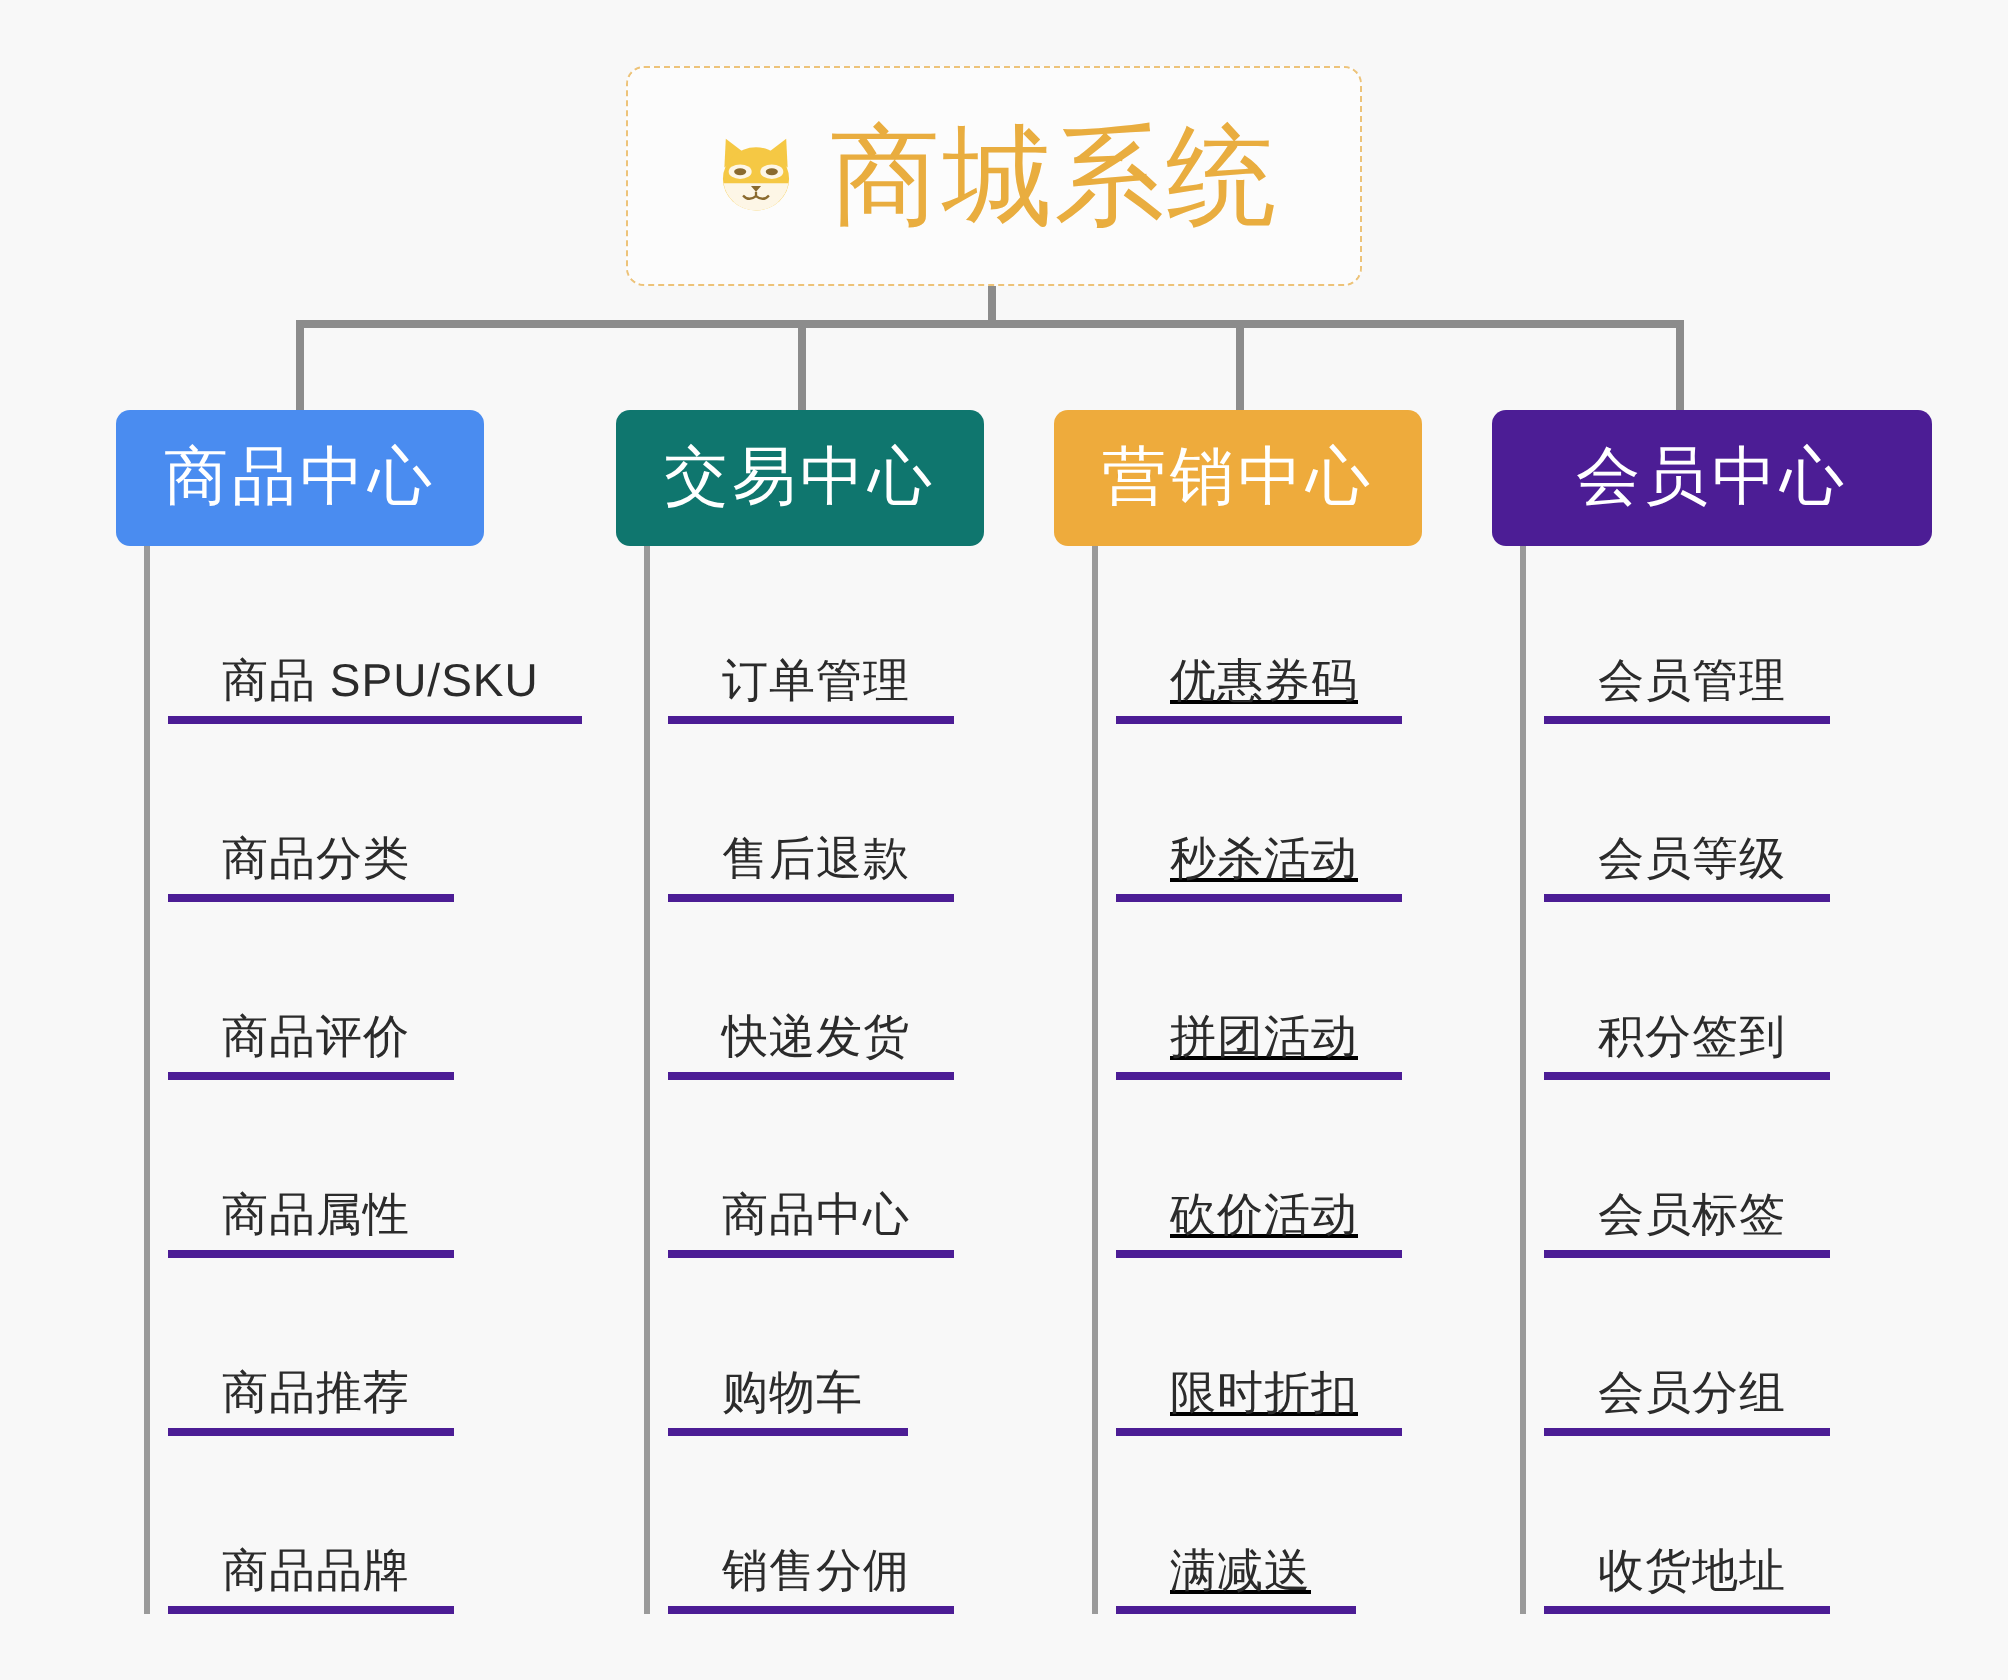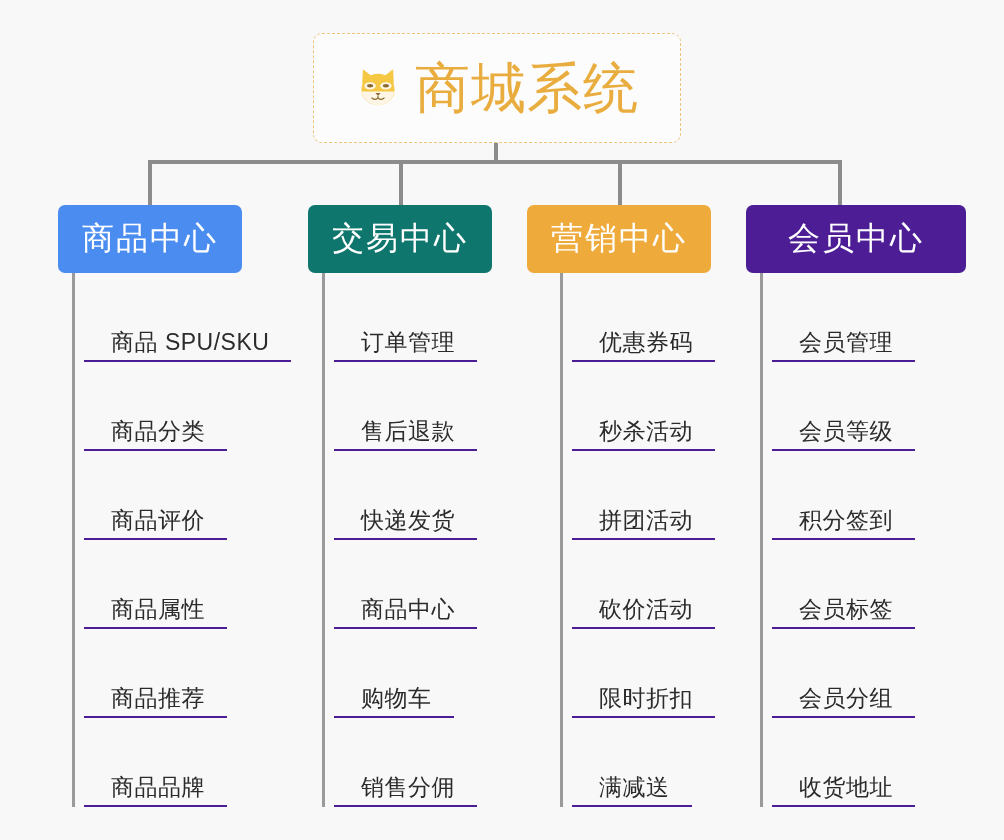--- a/index.html
+++ b/index.html
@@ -90,21 +90,21 @@
   .leaf-item {
     position: relative;
     height: 89px;
     box-sizing: border-box;
     display: flex;
     align-items: flex-end;
   }
   .leaf-label-wrap {
     margin-left: 12px;
     padding-bottom: 4px;
-    border-bottom: 2px solid #4c1d95;
+    border-bottom: 4px solid #4c1d95;
     display: inline-block;
   }
   .leaf-label {
     display: block;
     padding: 0 22px 0 27px;
     font-size: 23px;
     line-height: 1.18;
     color: #2b2b2b;
     white-space: nowrap;
     letter-spacing: 0.5px;
@@ -223,21 +223,21 @@
           <span class="leaf-label">购物车</span>
         </span>
       </div>
     <div class="leaf-item">
         <span class="leaf-label-wrap">
           <span class="leaf-label">销售分佣</span>
         </span>
       </div>
   </div>
 
-  <div class="leaf-col" style="left:560px;">
+  <div class="leaf-col" style="left:546px;text-decoration:underline;">
     <div class="leaf-stem" style="height:534px;"></div>
     <div class="leaf-item">
         <span class="leaf-label-wrap">
           <span class="leaf-label">优惠券码</span>
         </span>
       </div>
     <div class="leaf-item">
         <span class="leaf-label-wrap">
           <span class="leaf-label">秒杀活动</span>
         </span>

